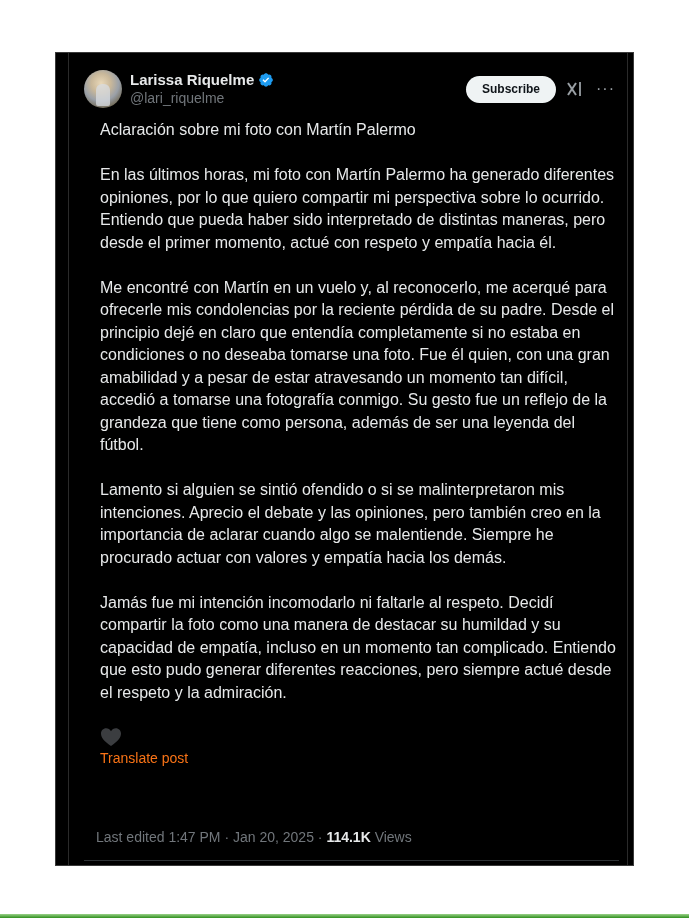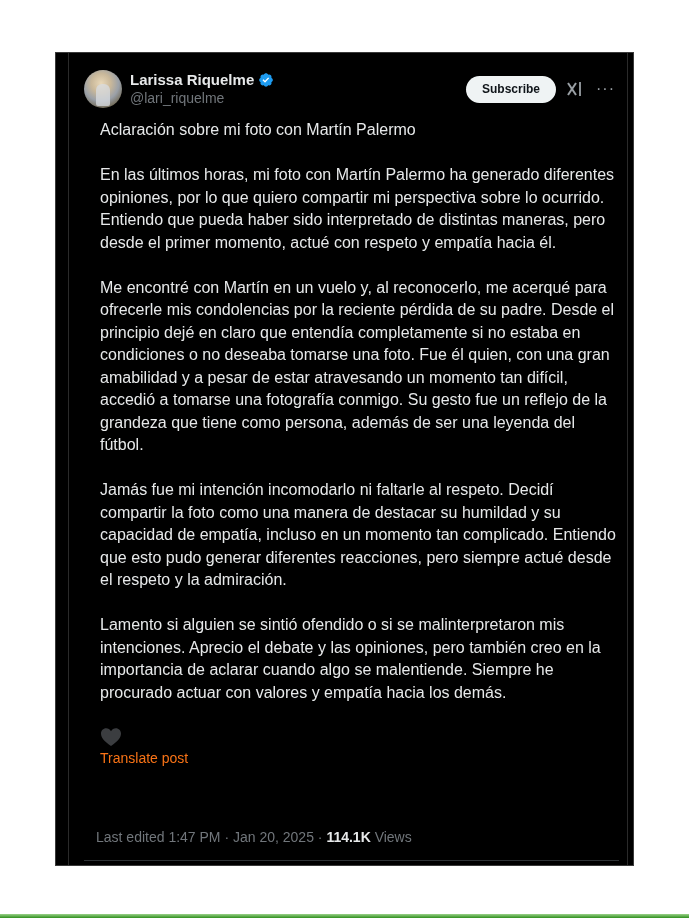--- a/index.html
+++ b/index.html
@@ -216,22 +216,22 @@
         </svg>
       </span>
       <span class="more-icon">···</span>
     </div>
   </div>
 
   <div class="body">
     <p class="para">Aclaración sobre mi foto con Martín Palermo</p>
     <p class="para">En las últimos horas, mi foto con Martín Palermo ha generado diferentes opiniones, por lo que quiero compartir mi perspectiva sobre lo ocurrido. Entiendo que pueda haber sido interpretado de distintas maneras, pero desde el primer momento, actué con respeto y empatía hacia él.</p>
     <p class="para">Me encontré con Martín en un vuelo y, al reconocerlo, me acerqué para ofrecerle mis condolencias por la reciente pérdida de su padre. Desde el principio dejé en claro que entendía completamente si no estaba en condiciones o no deseaba tomarse una foto. Fue él quien, con una gran amabilidad y a pesar de estar atravesando un momento tan difícil, accedió a tomarse una fotografía conmigo. Su gesto fue un reflejo de la grandeza que tiene como persona, además de ser una leyenda del fútbol.</p>
+    <p class="para">Lamento si alguien se sintió ofendido o si se malinterpretaron mis intenciones. Aprecio el debate y las opiniones, pero también creo en la importancia de aclarar cuando algo se malentiende. Siempre he procurado actuar con valores y empatía hacia los demás.</p>
     <p class="para">Jamás fue mi intención incomodarlo ni faltarle al respeto. Decidí compartir la foto como una manera de destacar su humildad y su capacidad de empatía, incluso en un momento tan complicado. Entiendo que esto pudo generar diferentes reacciones, pero siempre actué desde el respeto y la admiración.</p>
-    <p class="para">Lamento si alguien se sintió ofendido o si se malinterpretaron mis intenciones. Aprecio el debate y las opiniones, pero también creo en la importancia de aclarar cuando algo se malentiende. Siempre he procurado actuar con valores y empatía hacia los demás.</p>
     <span class="heart">
       <svg viewBox="0 0 22 20" width="22" height="20">
         <path fill="#3b3d40" d="M11 19 C4 14 1 10.5 1 6.5 C1 3.5 3.3 1.2 6.1 1.2 C8.2 1.2 10 2.5 11 4.2 C12 2.5 13.8 1.2 15.9 1.2 C18.7 1.2 21 3.5 21 6.5 C21 10.5 18 14 11 19 Z"></path>
       </svg>
     </span>
     <span class="translate">Translate post</span>
   </div>
 
   <div class="meta">
     <span>Last edited 1:47 PM · Jan 20, 2025 · </span><span class="views-count">114.1K</span><span> Views</span>

